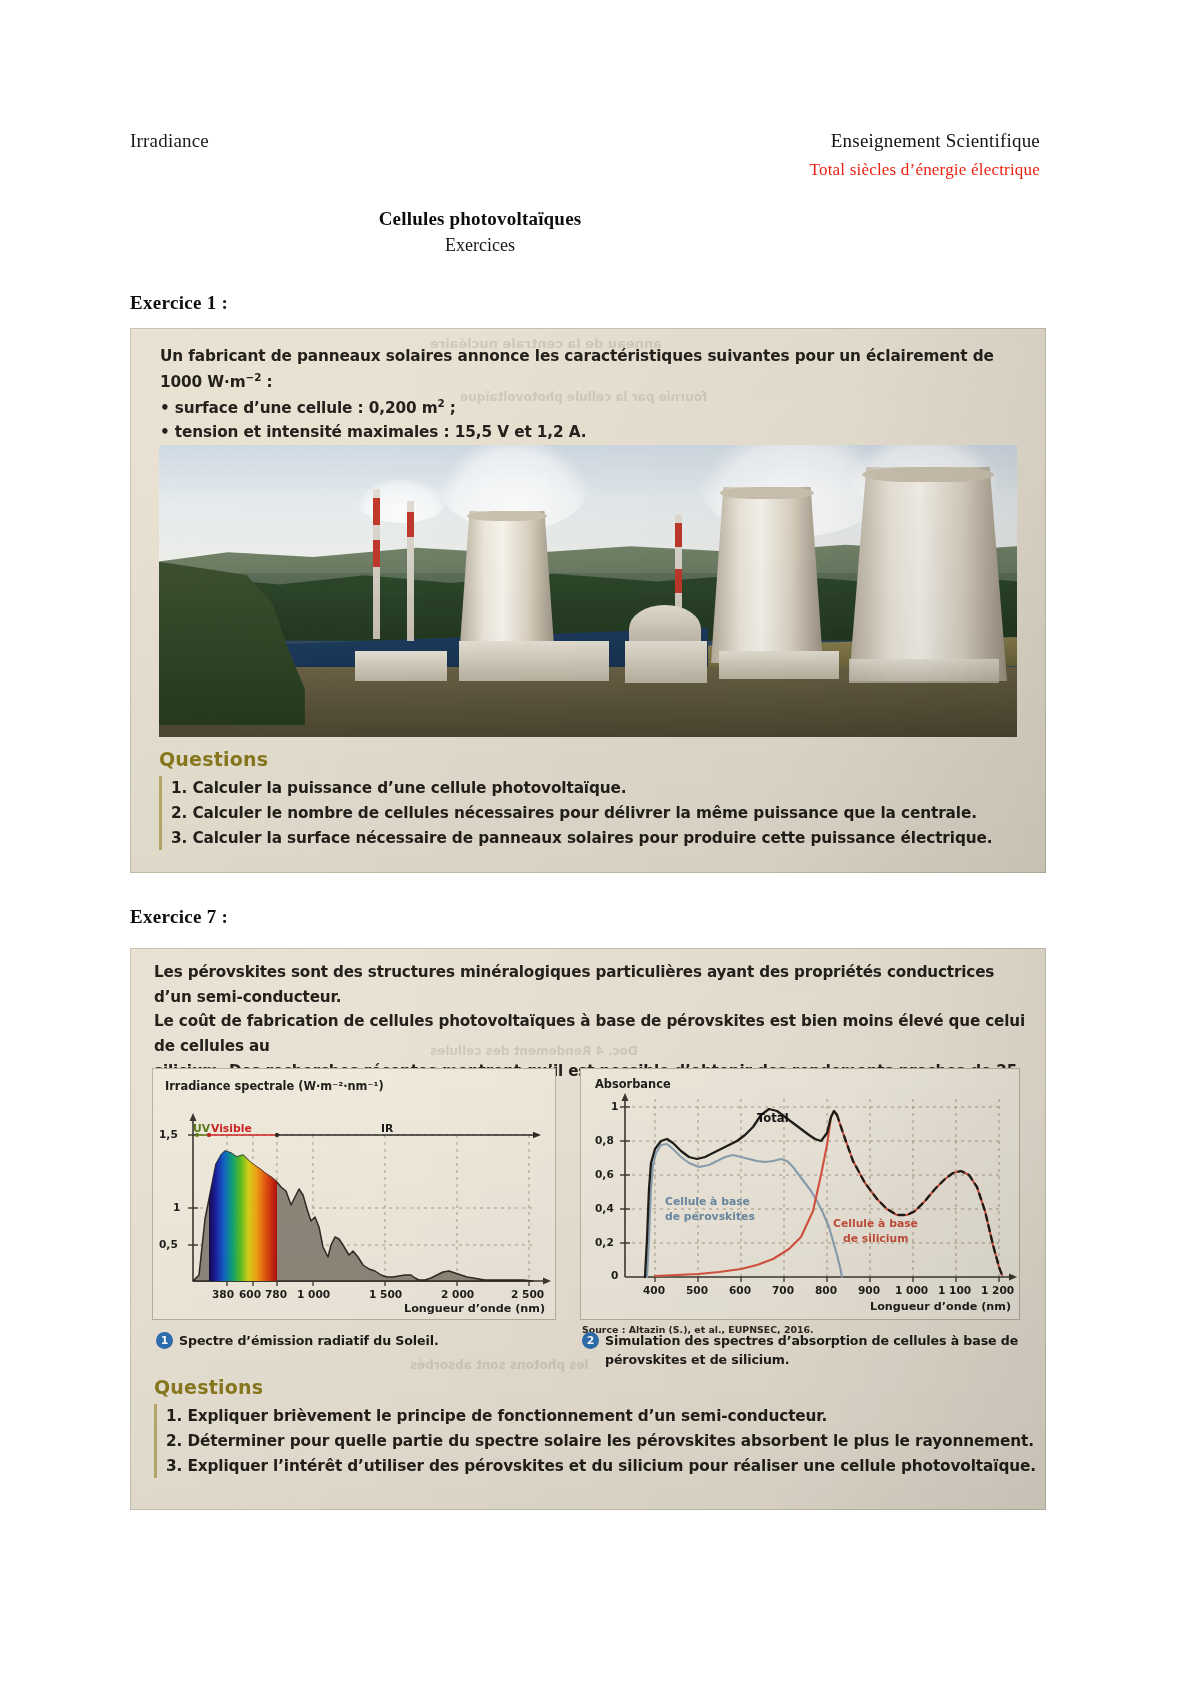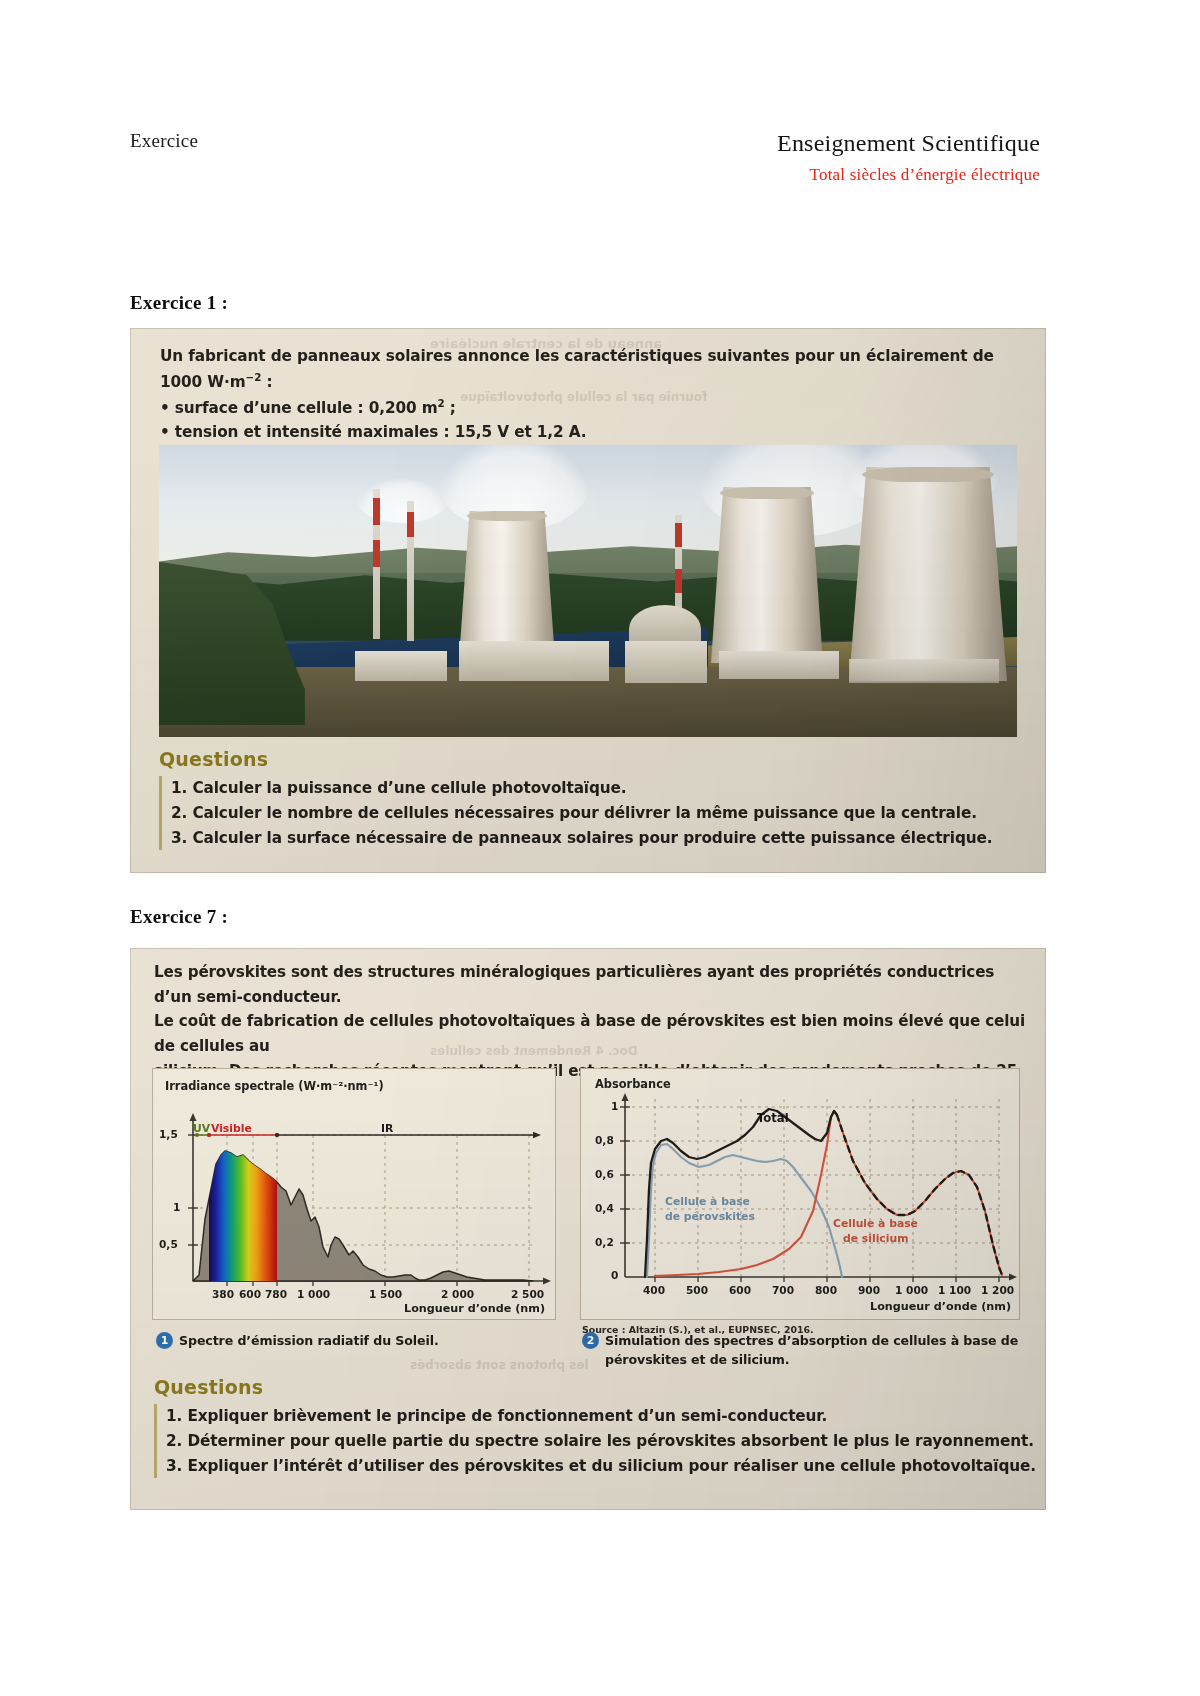--- a/index.html
+++ b/index.html
@@ -13,21 +13,21 @@
   }
   .page { position:absolute; inset:0; }
 
   
   .hdr { position:absolute; left:130px; top:130px; right:130px; }
   .hdr-left {
     position:absolute; left:0; top:0;
     font-size:19px; color:#1a1a1a; letter-spacing:.2px;
   }
   .hdr-right { position:absolute; right:30px; top:0; text-align:right; }
-  .hdr-r1 { font-size:24px; color:#131313; letter-spacing:.2px; white-space:nowrap;}
+  .hdr-r1 { font-size:19px; color:#131313; letter-spacing:.2px; white-space:nowrap;}
   .hdr-r2 { font-size:17px; color:#ee2211; margin-top:8px; letter-spacing:.2px; white-space:nowrap;}
 
   .doc-title {
     position:absolute; left:0; right:0; top:208px;
     text-align:center; font-size:19px; font-weight:bold; color:#0d0d0d;
     letter-spacing:.2px;
   }
   .doc-sub {
     position:absolute; left:0; right:0; top:235px;
     text-align:center; font-size:18px; color:#171717;
@@ -200,27 +200,29 @@
     font-family:"DejaVu Sans", sans-serif; transform:scaleX(-1);
     white-space:nowrap; pointer-events:none;
   }
 </style>
 </head>
 <body>
 
 <div class="page">
 
   <div class="hdr">
-    <div class="hdr-left">Exercice</div>
+    <div class="hdr-left">Irradiance</div>
     <div class="hdr-right">
       <div class="hdr-r1">Enseignement Scientifique</div>
       <div class="hdr-r2">Total siècles d’énergie électrique</div>
     </div>
   </div>
 
+  <div class="doc-title">Cellules photovoltaïques</div>
+  <div class="doc-sub">Exercices</div>
 
   <div class="ex-label" id="ex1-label">Exercice 1 :</div>
 
   <div class="scan" id="scan1">
 
     <div class="ghost" style="left:300px; top:8px; font-size:13px;">anneau de la centrale nucléaire</div>
     <div class="ghost" style="left:330px; top:62px; font-size:12px;">fournie par la cellule photovoltaïque</div>
 
     <div id="s1-txt">
       <div><span>Un fabricant de panneaux solaires annonce les caractéristiques suivantes pour un éclairement de 1000 W·m</span><sup>−2</sup><span> :</span></div>

